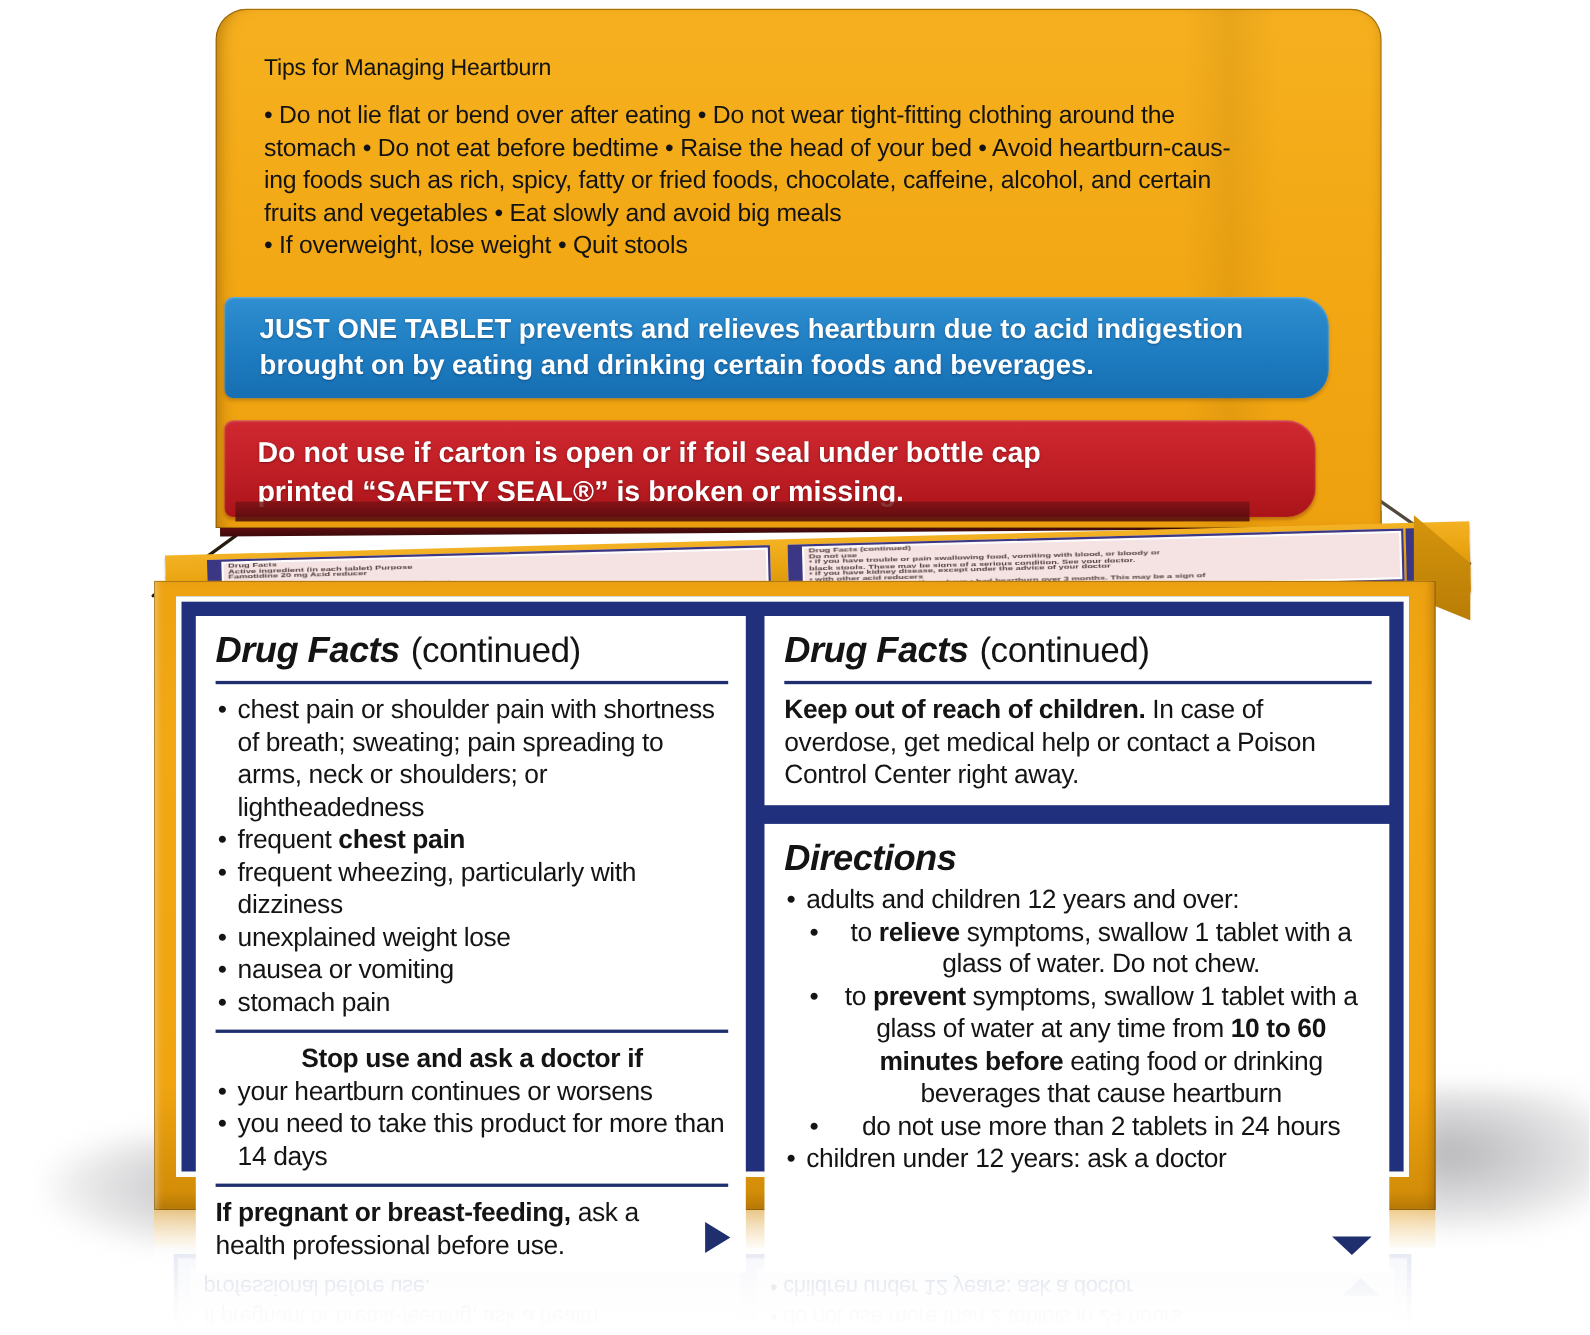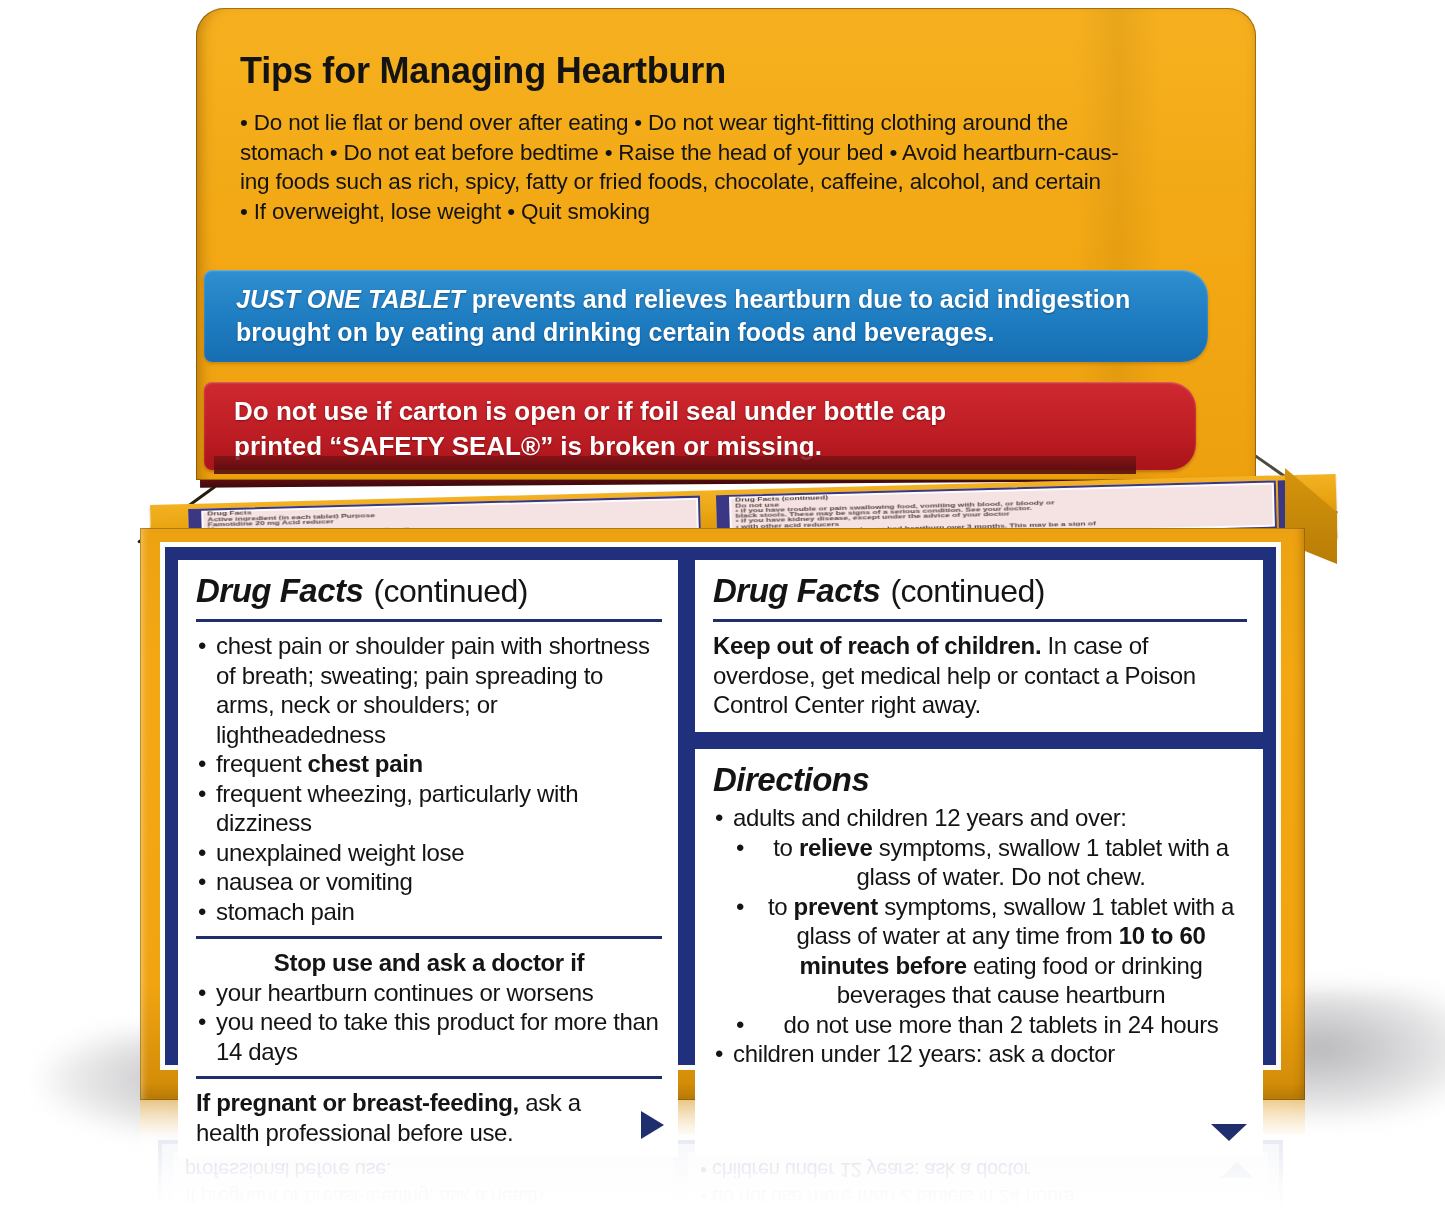--- a/index.html
+++ b/index.html
@@ -3,36 +3,36 @@
 <meta charset="utf-8">
 <style>
   html,body{margin:0;padding:0;background:#ffffff;}
   #stage{
     position:relative;width:1445px;height:1214px;overflow:hidden;
     background:#ffffff;
     font-family:"Liberation Sans","DejaVu Sans",sans-serif;
     -webkit-font-smoothing:antialiased;
   }
   .b{font-weight:700;}
-  .bi{font-weight:700;font-style:italic;}
+  .bi{font-weight:700;}
 
   
   #back-panel{
     position:absolute;left:196px;top:8px;width:1060px;height:472px;
     border-radius:28px 28px 0 0;
     background:linear-gradient(180deg,#f6b01f 0%,#f2a713 55%,#eea10f 100%);
     box-shadow:inset 0 0 0 1px rgba(70,45,0,.45), inset 14px 0 14px -10px rgba(140,85,0,.55), inset -6px 0 10px -6px rgba(140,85,0,.35);
     z-index:3;
   }
   #back-panel .crease{
     position:absolute;inset:0;border-radius:28px 28px 0 0;
     background:linear-gradient(90deg,transparent 0 83%,rgba(120,75,0,.10) 87%,transparent 91%);
   }
   #tips{position:absolute;left:44px;top:42px;right:40px;color:#131313;}
-  #tips-title{font-size:36px;font-weight:700;letter-spacing:-.2px;margin-bottom:16px;}
+  #tips-title{font-size:21px;font-weight:400;letter-spacing:-.2px;margin-bottom:16px;}
   .tips-line{font-size:22.5px;line-height:29.5px;letter-spacing:-.2px;font-weight:500;}
 
   #blue-banner{
     position:absolute;left:8px;top:262px;right:48px;height:92px;
     border-radius:8px 26px 26px 8px;
     background:linear-gradient(180deg,#2f8fd0 0%,#1e7cc0 55%,#176eb2 100%);
     box-shadow:inset 0 1px 2px rgba(255,255,255,.35), 0 2px 3px rgba(90,50,0,.25);
     color:#fff;padding:13px 24px 0 32px;box-sizing:border-box;
   }
   #blue-banner .line{font-size:25px;line-height:33px;font-weight:700;text-shadow:0 1px 2px rgba(0,40,80,.45);}
@@ -174,21 +174,22 @@
   <div class="edge-line" id="edge-left"></div>
   <div class="edge-line" id="edge-right"></div>
 
   <div id="back-panel">
     <div class="crease"></div>
     <div id="tips">
       <div id="tips-title">Tips for Managing Heartburn</div>
       <div class="tips-line">• Do not lie flat or bend over after eating  • Do not wear tight-fitting clothing around the</div>
       <div class="tips-line">stomach  • Do not eat before bedtime • Raise the head of your bed  • Avoid heartburn-caus-</div>
       <div class="tips-line">ing foods such as rich, spicy, fatty or fried foods, chocolate, caffeine, alcohol, and certain</div>
-      <div class="tips-line">• If overweight, lose weight  • Quit smoking</div>
+      <div class="tips-line">fruits and vegetables  • Eat slowly and avoid big meals</div>
+      <div class="tips-line">• If overweight, lose weight  • Quit stools</div>
     </div>
     <div id="blue-banner">
       <div class="line"><span class="bi">JUST ONE TABLET </span><span>prevents and relieves heartburn due to acid indigestion</span></div>
       <div class="line">brought on by eating and drinking certain foods and beverages.</div>
     </div>
     <div id="red-banner">
       <div class="line">Do not use if carton is open or if foil seal under bottle cap</div>
       <div class="line">printed “SAFETY SEAL®” is broken or missing.</div>
       <div id="under-red-shadow"></div>
     </div>

